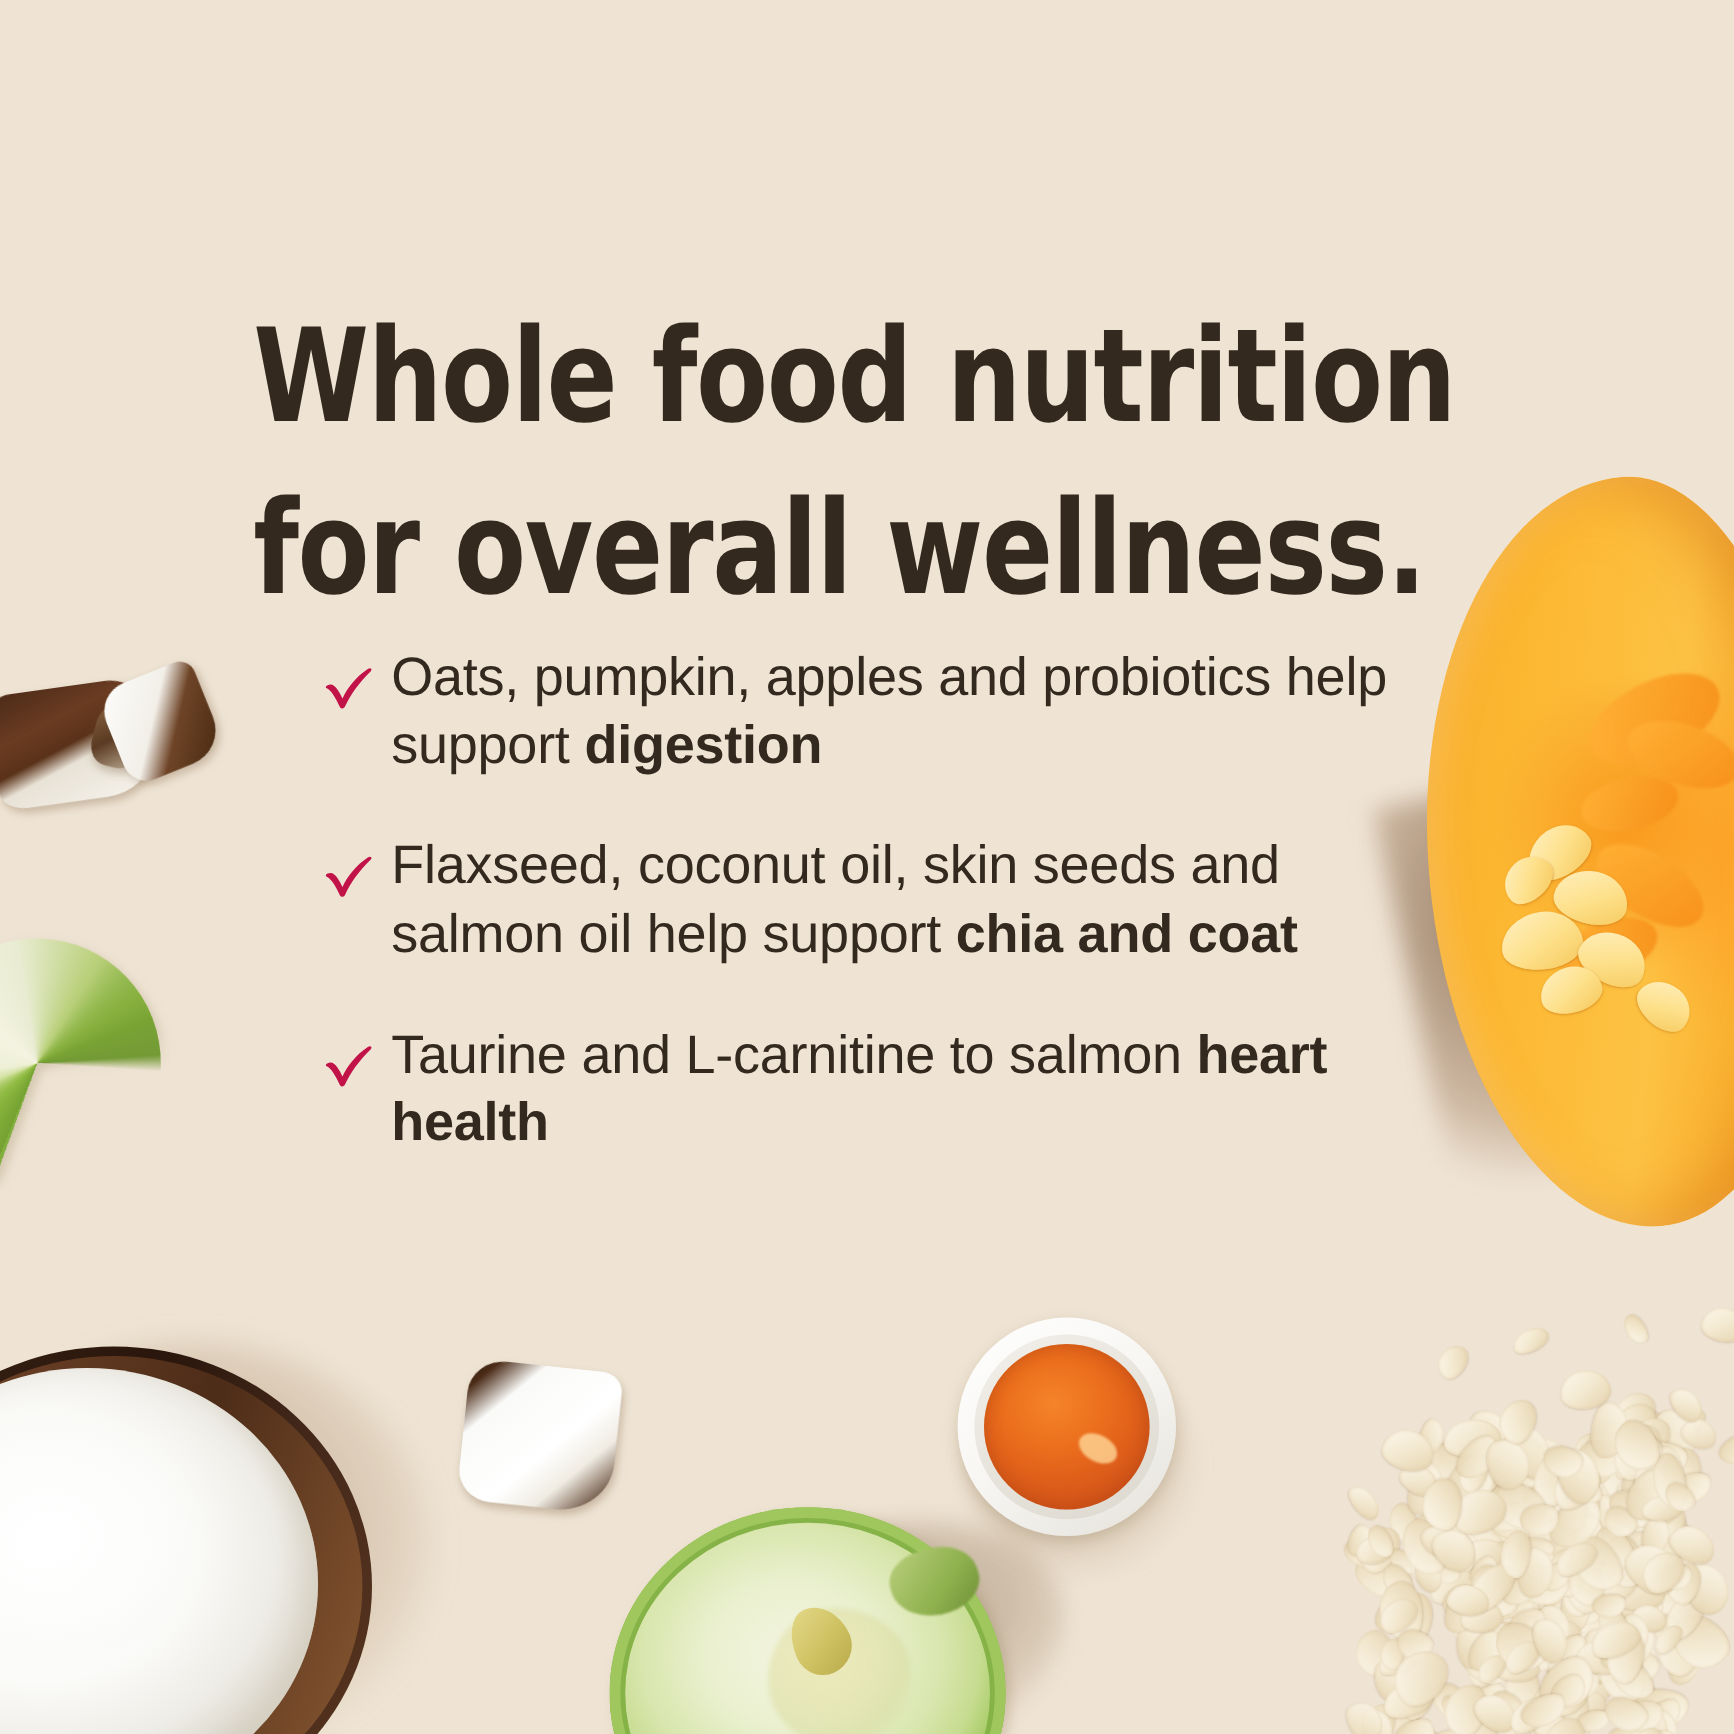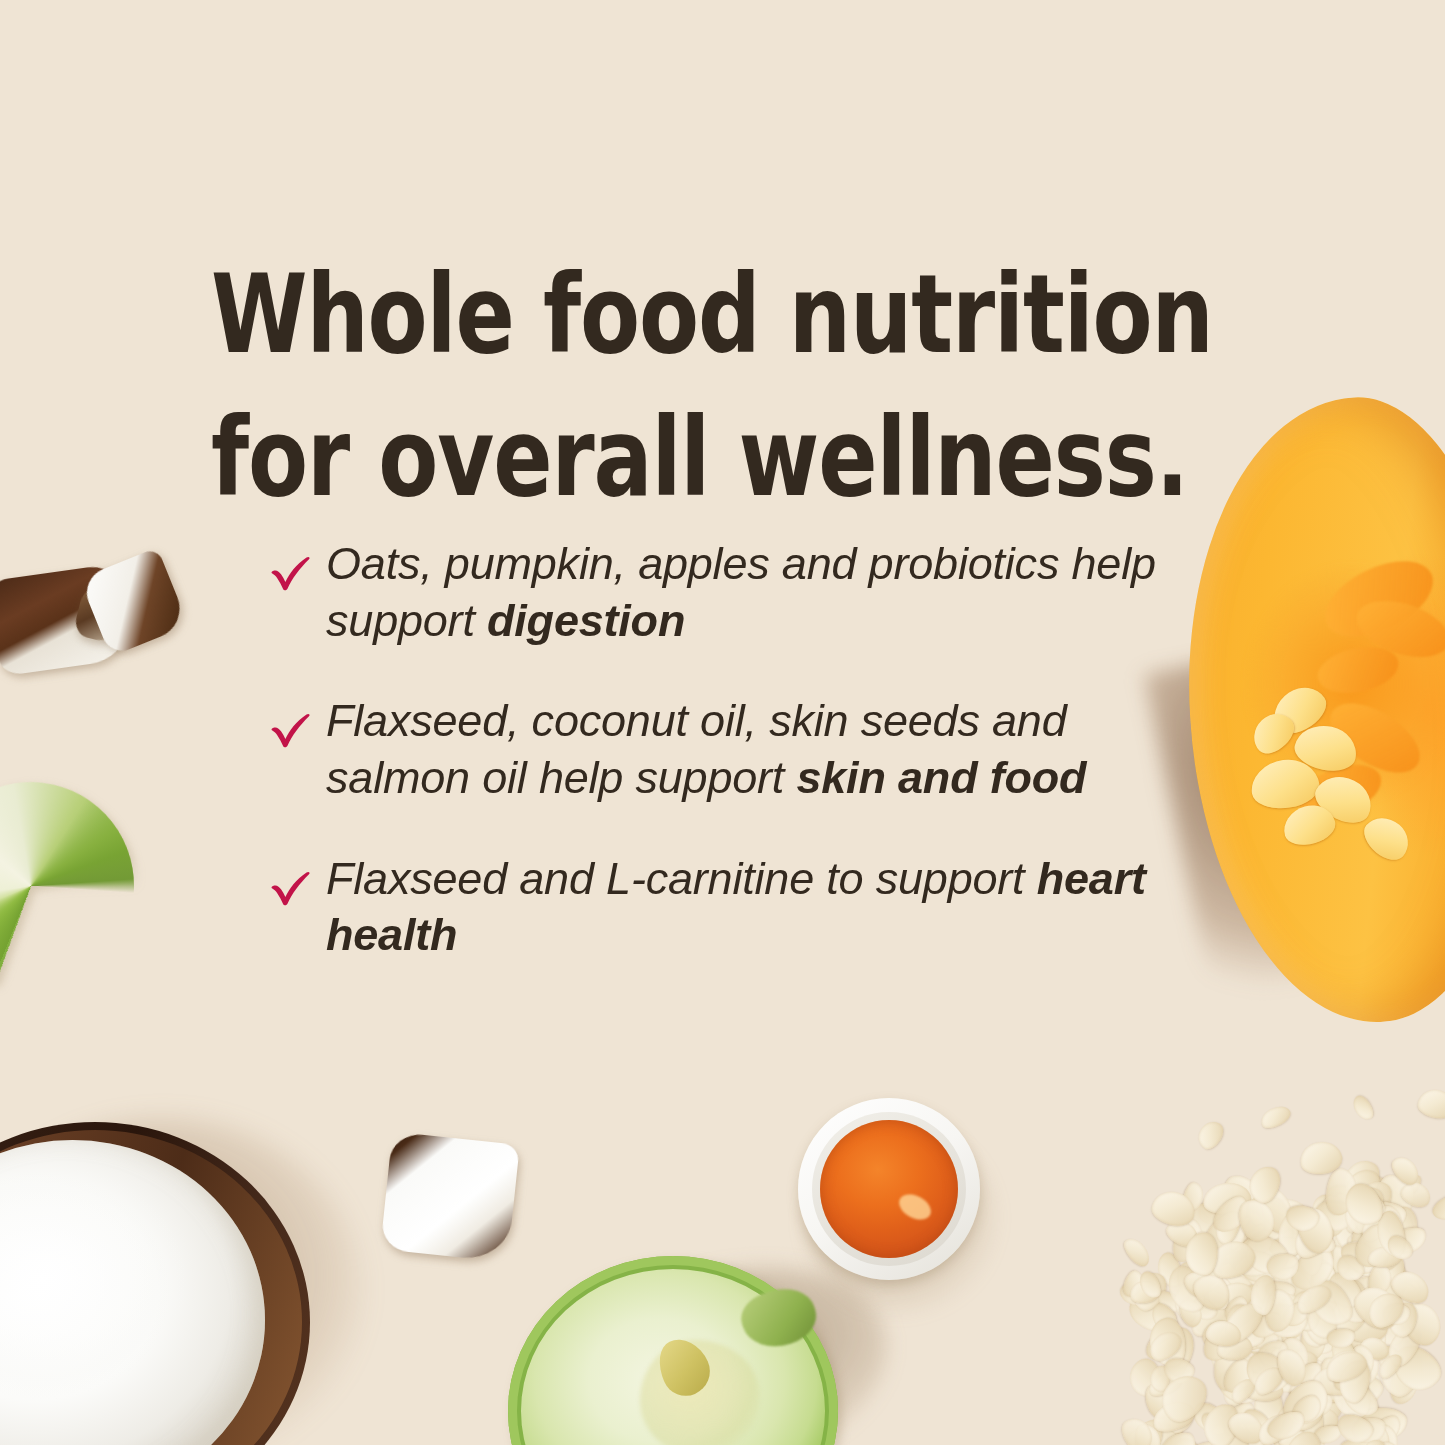--- a/index.html
+++ b/index.html
@@ -287,21 +287,20 @@
     position: absolute;
     left: 268px;
     top: 536px;
     width: 930px;
   }
   .bullet {
     position: relative;
     display: flex;
     align-items: flex-start;
     margin-bottom: 44px;
-    font-style: italic;
   }
   .bullet:last-child { margin-bottom: 0; }
 
   .check {
     flex: 0 0 auto;
     width: 46px;
     height: 46px;
     margin-top: 14px;
     margin-right: 12px;
   }
@@ -768,30 +767,30 @@
         </span>
       </li>
 
       <li class="bullet">
         <span class="check">
           <svg viewBox="0 0 46 46" aria-hidden="true">
             <path d="M5 21 C8.5 19.5 11 21.5 13.2 24.6 C14.8 26.9 16.1 29.4 17.4 32.1 C21.5 23.3 28.2 14.4 38.5 7.5 C40.6 6.2 42.6 7.4 41 9.3 C31.4 18.7 24.1 28.6 19.6 38.6 C18.6 40.8 16.1 41 15.1 38.9 C13.4 35.3 11.6 31.7 9.4 28.5 C7.9 26.3 6.3 24.6 4.3 23.6 C3 23 3.4 21.6 5 21 Z" fill="#C21349"></path>
           </svg>
         </span>
         <span class="bullet-text">
-          <span>Flaxseed, coconut oil, skin seeds and salmon oil help support </span><b>skin and food</b>
+          <span>Flaxseed, coconut oil, skin seeds and salmon oil help support </span><b>chia and coat</b>
         </span>
       </li>
 
       <li class="bullet">
         <span class="check">
           <svg viewBox="0 0 46 46" aria-hidden="true">
             <path d="M5 21 C8.5 19.5 11 21.5 13.2 24.6 C14.8 26.9 16.1 29.4 17.4 32.1 C21.5 23.3 28.2 14.4 38.5 7.5 C40.6 6.2 42.6 7.4 41 9.3 C31.4 18.7 24.1 28.6 19.6 38.6 C18.6 40.8 16.1 41 15.1 38.9 C13.4 35.3 11.6 31.7 9.4 28.5 C7.9 26.3 6.3 24.6 4.3 23.6 C3 23 3.4 21.6 5 21 Z" fill="#C21349"></path>
           </svg>
         </span>
         <span class="bullet-text">
-          <span>Flaxseed and L-carnitine to support </span><b>heart health</b>
+          <span>Taurine and L-carnitine to salmon </span><b>heart health</b>
         </span>
       </li>
 
     </ul>
   </div>
 </div>
 
 </body></html>

